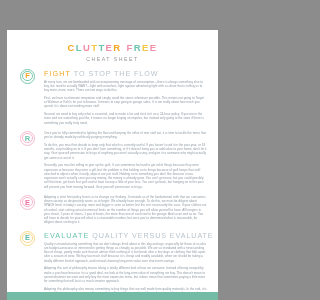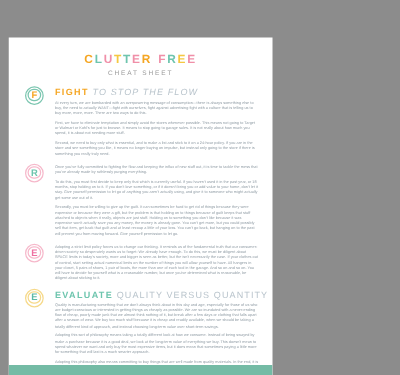--- a/index.html
+++ b/index.html
@@ -83,21 +83,21 @@
   }
   .badge-letter { position: relative; z-index: 2; }
 
   .heading {
     font-size: 7.2px;
     letter-spacing: 0.9px;
     line-height: 9px;
     margin: 0 0 2px 0;
     white-space: nowrap;
   }
-  .heading .kw { font-weight: bold; letter-spacing: 1.1px; }
+  .heading .kw { font-weight: normal; letter-spacing: 1.1px; }
   .heading .rest { font-weight: normal; }
 
   .body p {
     margin: 0 0 3.5px 0;
     font-size: 3.05px;
     line-height: 4.25px;
     color: #8e9aa3;
     text-align: left;
     letter-spacing: 0.02px;
   }
@@ -121,21 +121,21 @@
     <div class="main-title" id="main-title"><span style="color: rgb(245, 166, 35);">C</span><span style="color: rgb(110, 197, 174);">L</span><span style="color: rgb(240, 143, 168);">U</span><span style="color: rgb(245, 200, 66);">T</span><span style="color: rgb(110, 197, 174);">T</span><span style="color: rgb(240, 143, 168);">E</span><span style="color: rgb(245, 166, 35);">R</span><span style="color: rgb(255, 255, 255); width: 5px;"> </span><span style="color: rgb(240, 143, 168);">F</span><span style="color: rgb(110, 197, 174);">R</span><span style="color: rgb(245, 200, 66);">E</span><span style="color: rgb(240, 143, 168);">E</span></div>
     <div class="sub-title">CHEAT SHEET</div>
   </div>
 
   <div class="sections" id="sections-container">
       <div class="section">
         <div class="badge" style="border: 0.9px solid rgb(124, 198, 176); color: rgb(245, 166, 35);">
           <div class="badge-inner" style="border: 0.5px solid rgb(124, 198, 176);"></div>
           <span class="badge-letter">F</span>
         </div>
-        <div class="heading"><span class="kw" style="color: rgb(245, 166, 35);">FIGHT</span> <span class="rest" style="color: rgb(185, 196, 204); font-style: italic;">TO STOP THE FLOW</span></div>
+        <div class="heading"><span class="kw" style="color: rgb(245, 166, 35);">FIGHT</span> <span class="rest" style="color: rgb(185, 196, 204);">TO STOP THE FLOW</span></div>
         <div class="body">
           <p>At every turn, we are bombarded with an overpowering message of consumption—there is always something else to buy, the need to actually WANT—fight with ourselves, fight against advertising fight with a culture that is telling us to buy more, more, more. There are two ways to do this.</p>
           <p>First, we have to eliminate temptation and simply avoid the stores whenever possible. This means not going to Target or Walmart or Kohl's for just to browse. It means to stop going to garage sales. It is not really about how much you spend, it is about not needing more stuff.</p>
           <p>Second, we need to buy only what is essential, and to make a list and stick to it on a 24-hour policy. If you are in the store and see something you like, it means no longer buying on impulse, but instead only going to the store if there is something you really truly need.</p>
         </div>
       </div>
       <div class="section">
         <div class="badge" style="border: 0.9px solid rgb(246, 185, 203); color: rgb(110, 197, 174);">
           <div class="badge-inner" style="border: 0.5px solid rgb(246, 185, 203);"></div>
           <span class="badge-letter">R</span>
@@ -153,21 +153,21 @@
         </div>
         <div class="body">
           <p>Adopting a strict limit policy forces us to change our thinking. It reminds us of the fundamental truth that our consumer-driven society so desperately wants us to forget: We already have enough. To do this, we must be diligent about SPACE limits in today's society, more and bigger is seen as better, but the isn't necessarily the case. If your clothes out of control, start setting actual numerical limits on the number of things you will allow yourself to have. All hangers in your closet, 5 pairs of shoes, 1 pair of boots, the more than one of each tool in the garage. And so on and so on. You will have to decide for yourself what is a reasonable number, but once you've determined what is reasonable, be diligent about sticking to it.</p>
         </div>
       </div>
       <div class="section">
         <div class="badge" style="border: 0.9px solid rgb(246, 217, 138); color: rgb(91, 185, 165);">
           <div class="badge-inner" style="border: 0.5px solid rgb(246, 217, 138);"></div>
           <span class="badge-letter">E</span>
         </div>
-        <div class="heading"><span class="kw" style="color: rgb(110, 197, 174);">EVALUATE</span> <span class="rest" style="color: rgb(185, 196, 204);">QUALITY VERSUS QUANTITY</span></div>
+        <div class="heading"><span class="kw" style="color: rgb(110, 197, 174);">EVALUATE</span> <span class="rest" style="color: rgb(185, 196, 204);">QUALITY VERSUS EVALUATE</span></div>
         <div class="body">
           <p>Quality is manufacturing something that we don't always think about in this day and age, especially for those of us who are budget-conscious or interested in getting things as cheaply as possible. We are so inundated with a never-ending flow of cheap, poorly made junk that we almost think nothing of it, but break after a few days or clothing that falls apart after a season of wear. We buy too much stuff because it is cheap and readily available, when we should be taking a totally different kind of approach, and instead choosing long-term value over short-term savings.</p>
           <p>Adopting this sort of philosophy means taking a totally different look at how we consume. Instead of being swayed by make a purchase because it is a good deal, we look at the long-term value of everything we buy. This doesn't mean to spend whatever we want and only buy the most expensive items, but it does mean that sometimes paying a little more for something that will last is a much smarter approach.</p>
           <p>Adopting this philosophy also means committing to buy things that are well made from quality materials. In the end, it is so much better to invest in one quality piece that will stand the test of time than to have to replace a cheap, poorly made item again and again.</p>
         </div>
       </div>
     </div>
 
   <div id="footer-bar"></div>
 

